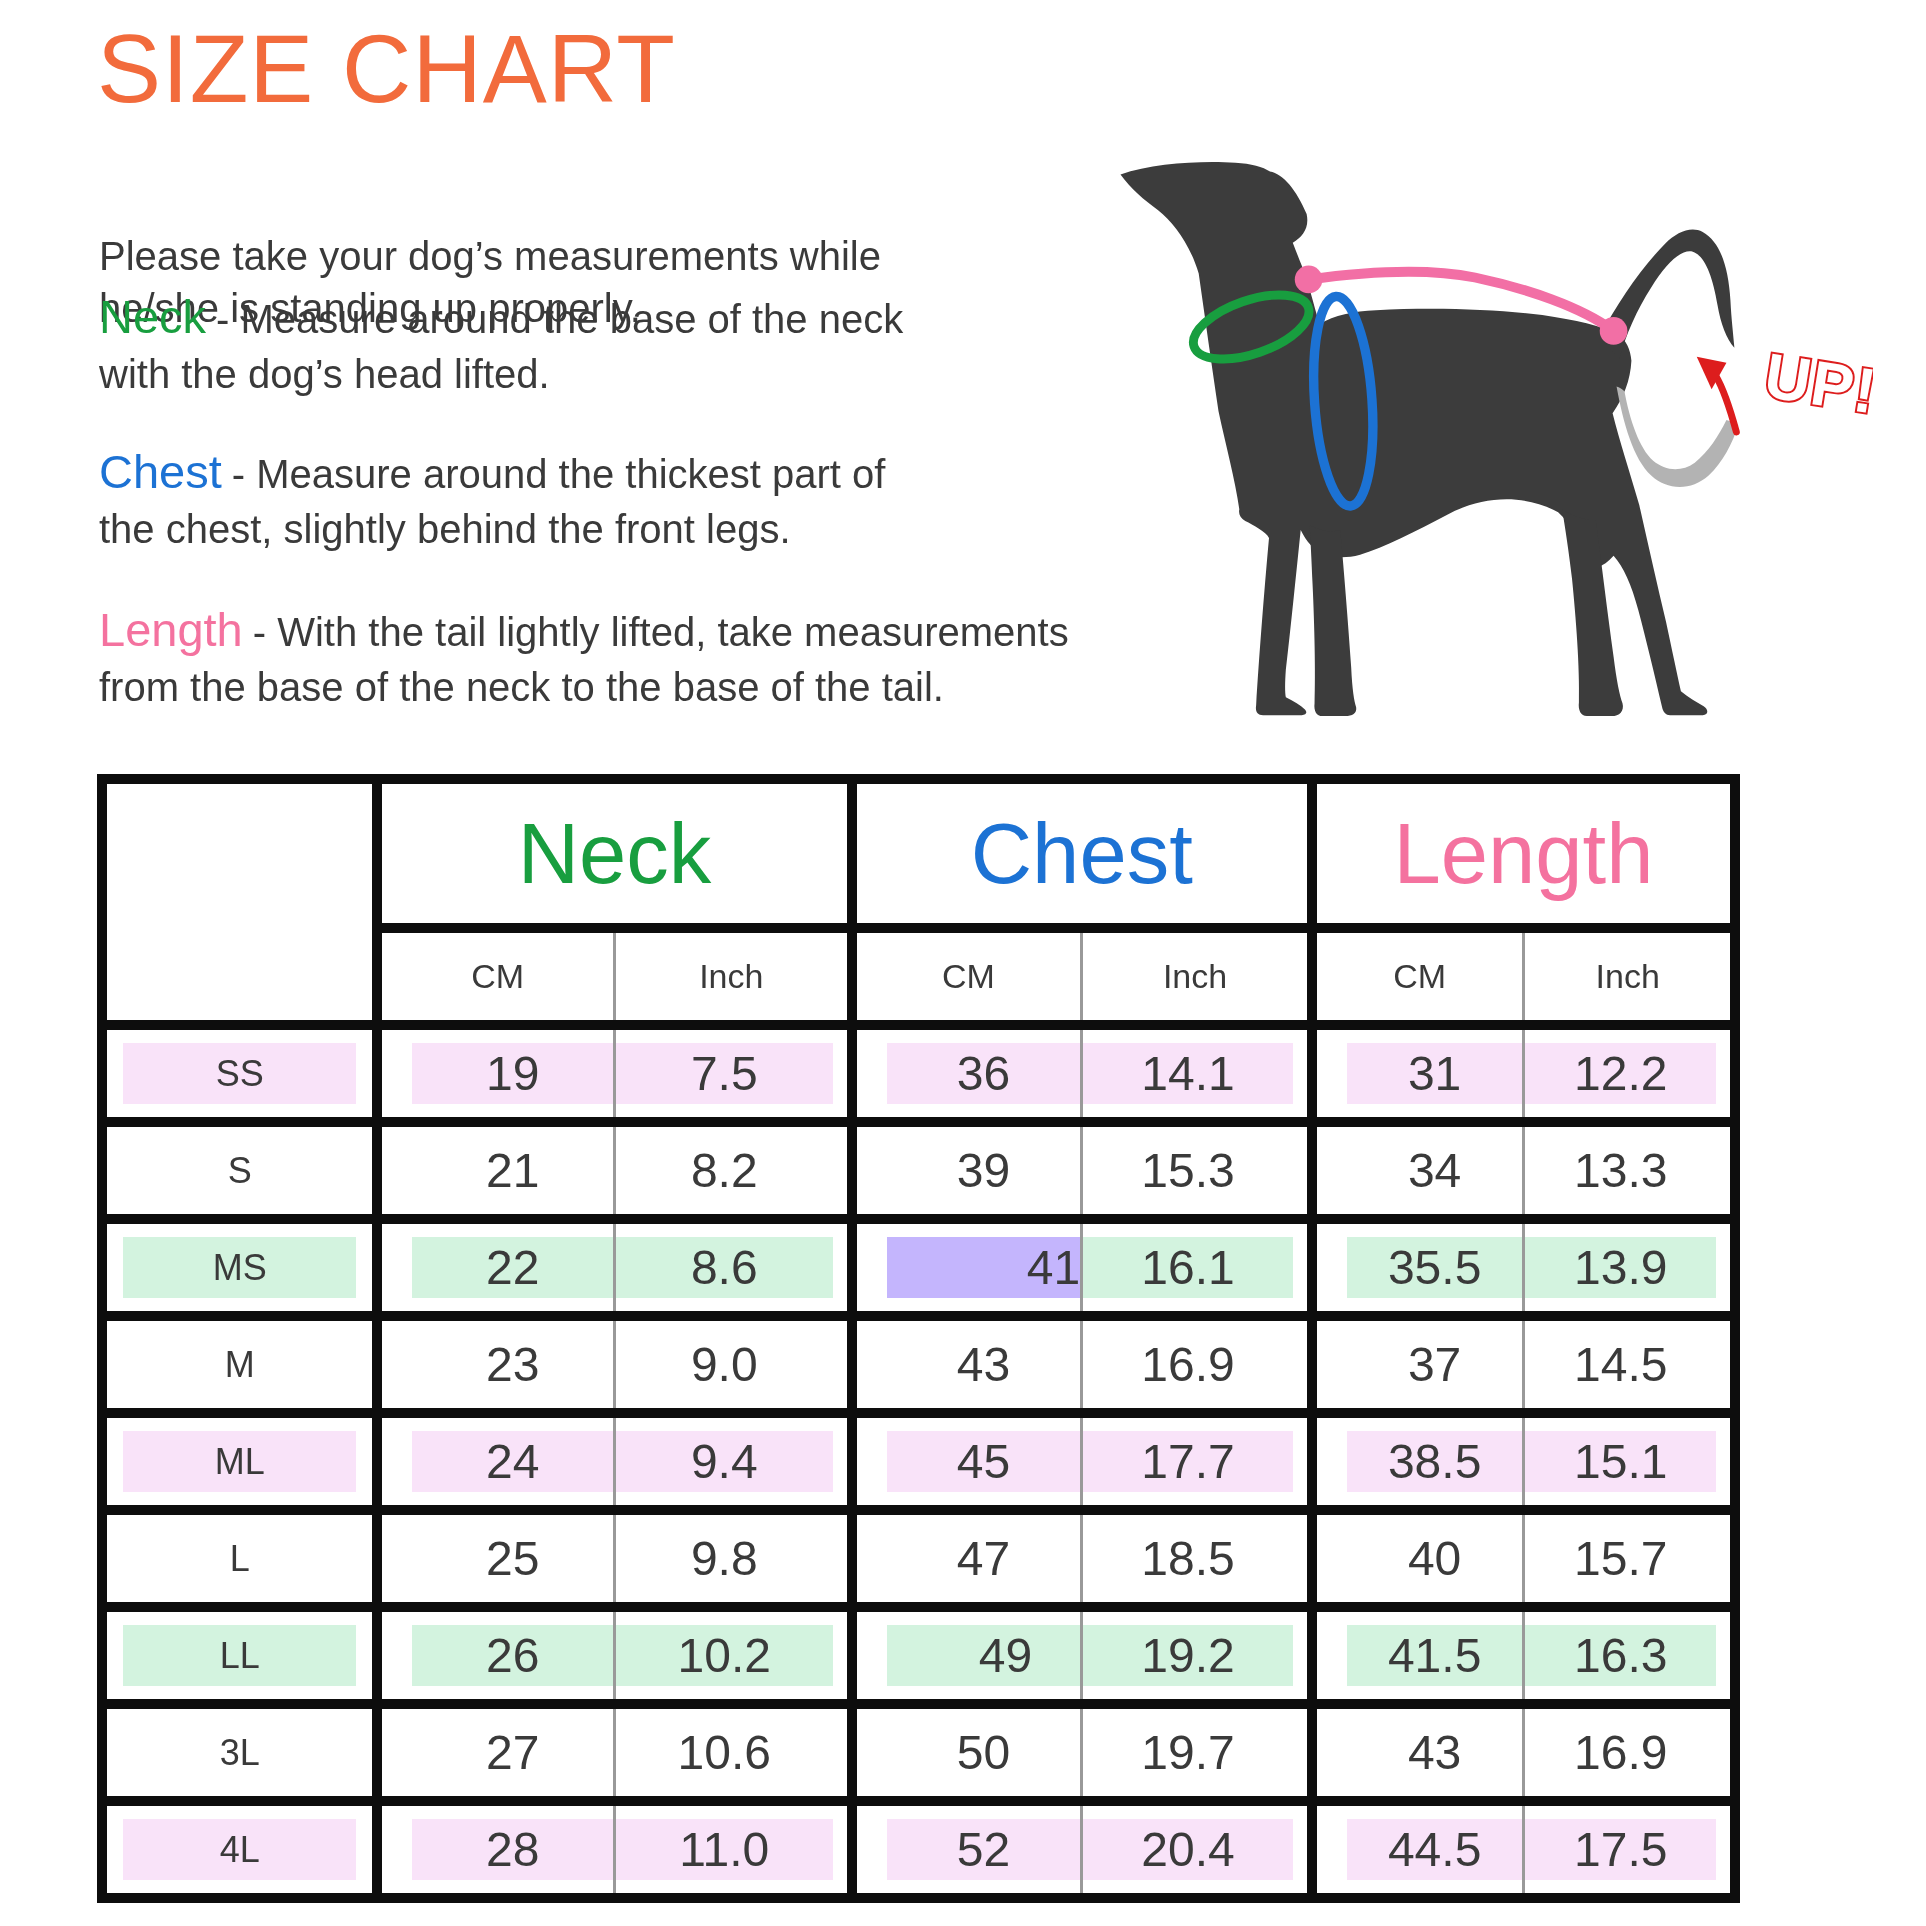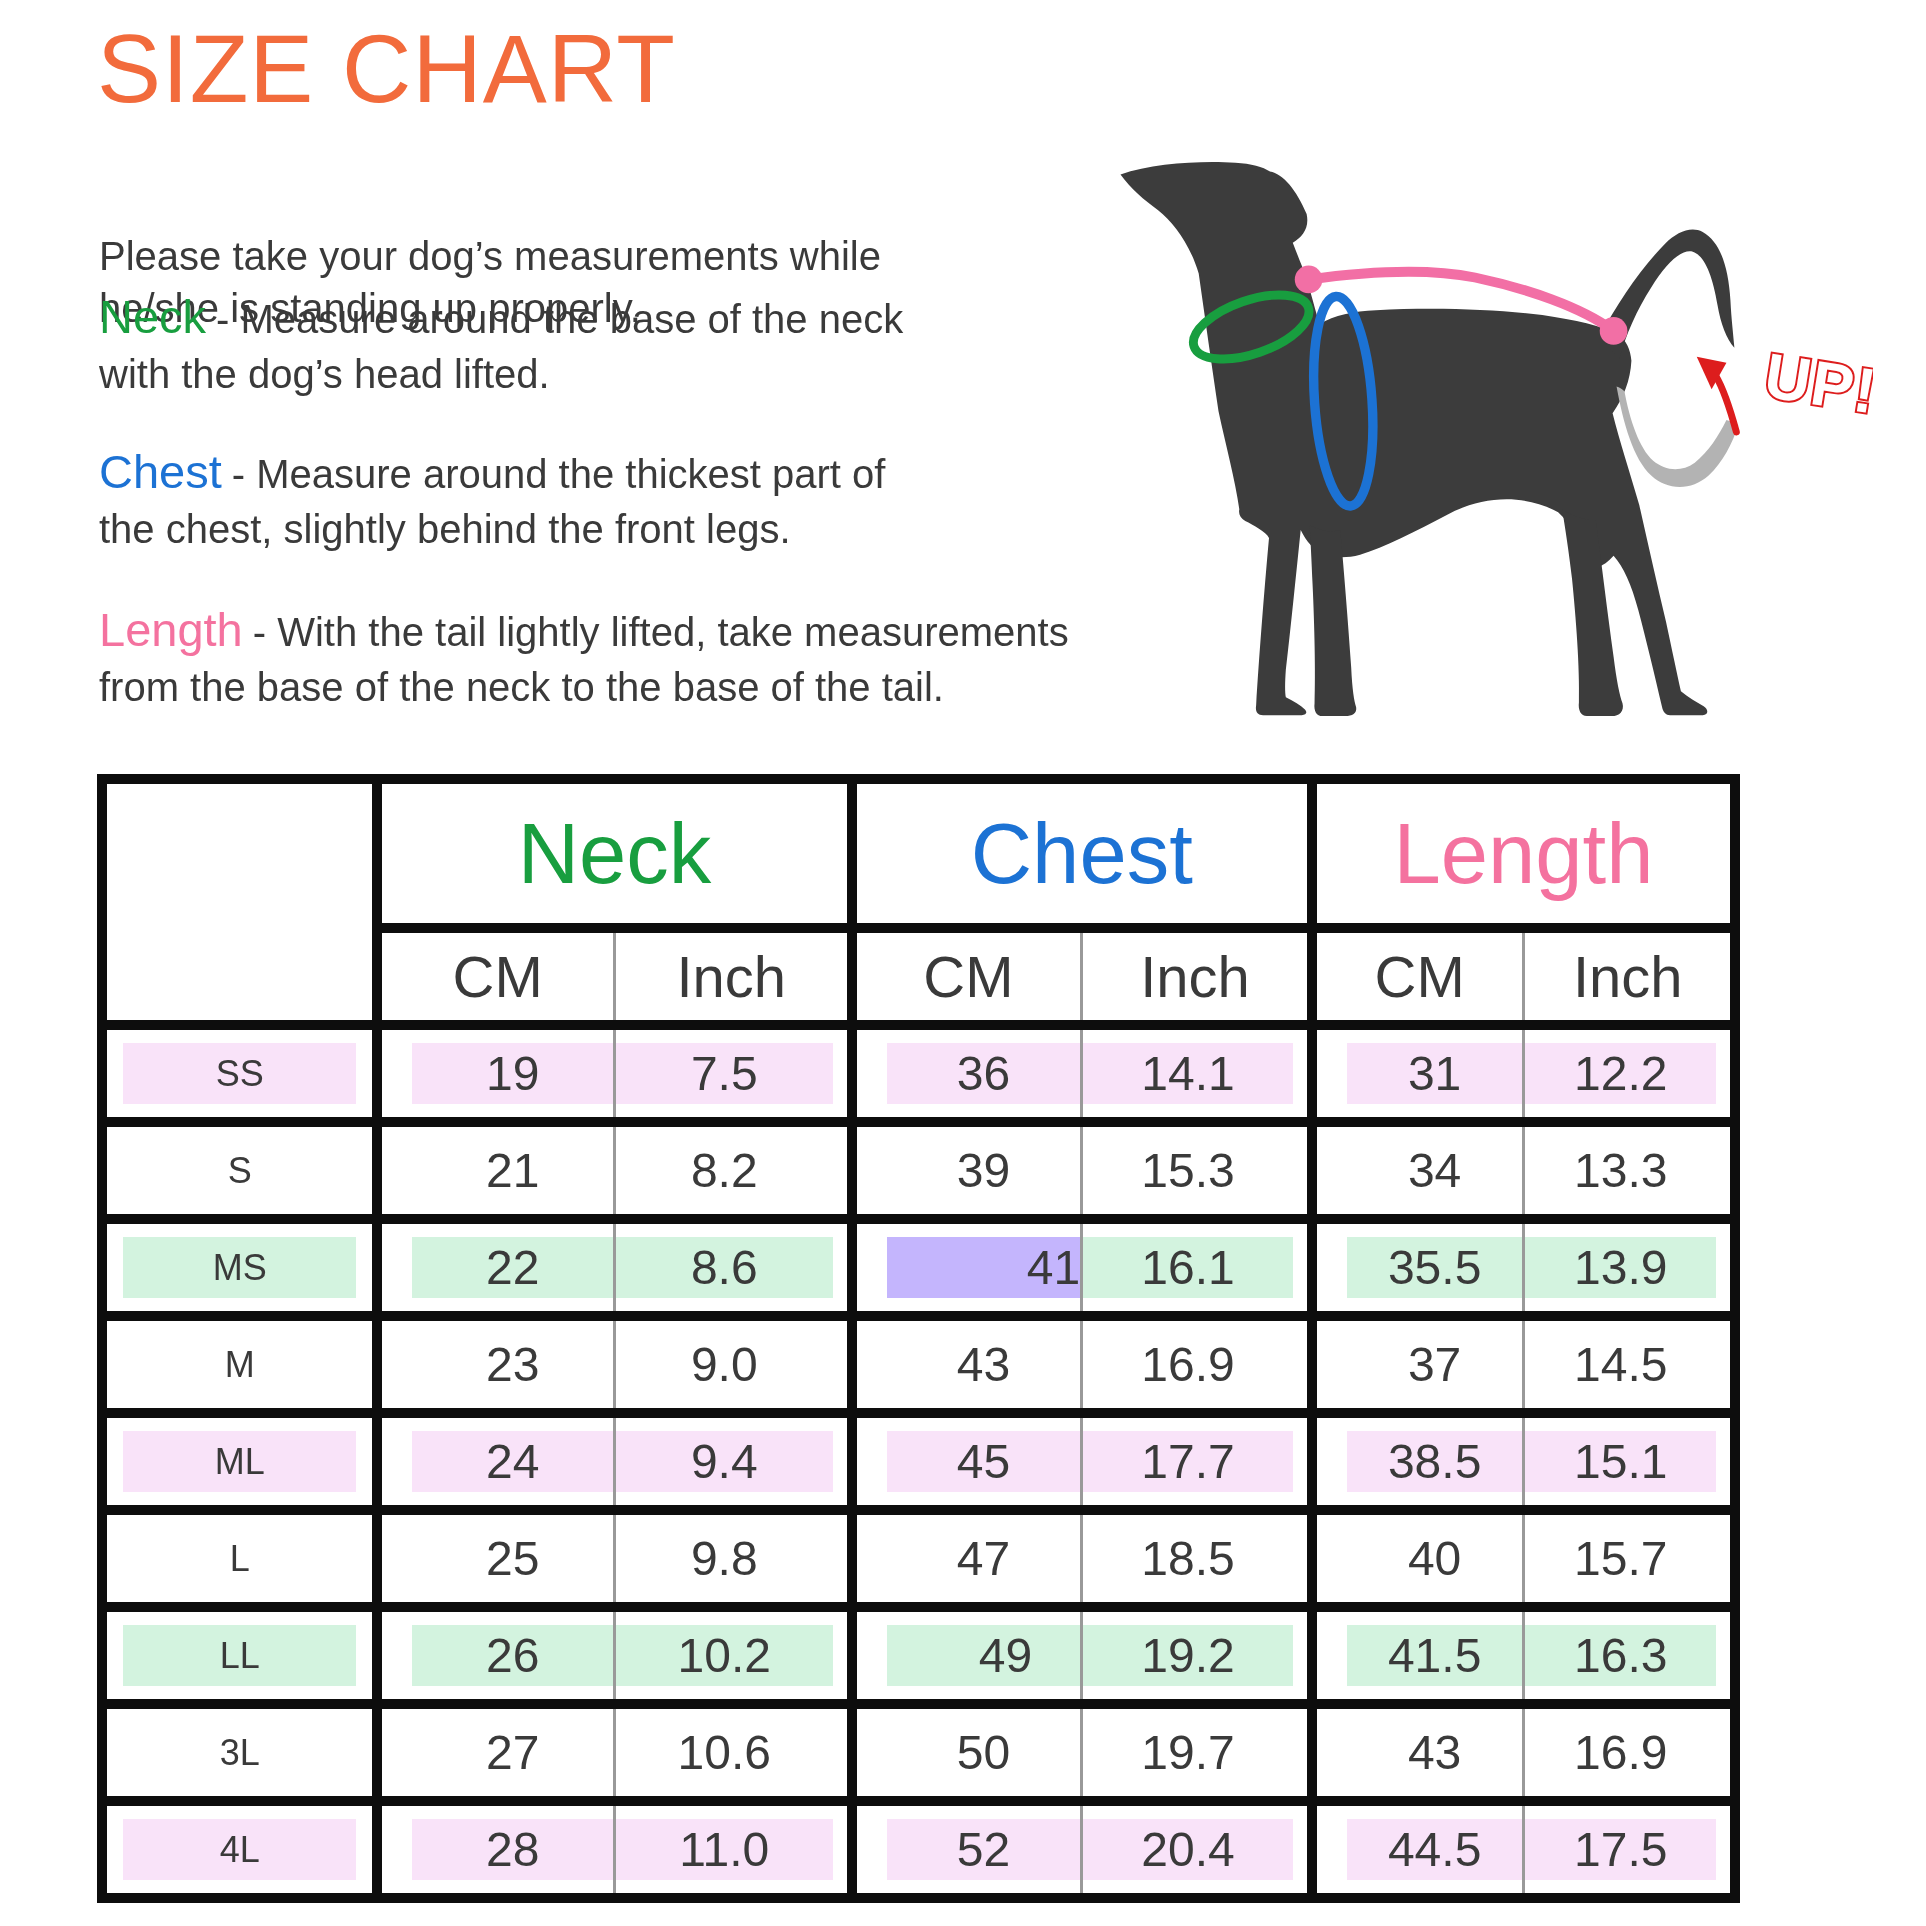--- a/index.html
+++ b/index.html
@@ -31,21 +31,21 @@
   .arrow-red-head{fill:var(--up-red);}
   .up-text{font-family:"Liberation Sans",sans-serif;font-size:64px;font-weight:bold;
     fill:#fff;stroke:var(--up-red);stroke-width:4px;paint-order:stroke fill;letter-spacing:1px;}
 
   .size-table{position:absolute;left:97px;top:774px;width:1643px;border-collapse:collapse;
     table-layout:fixed;color:var(--text-dark);}
   .size-table th,.size-table td{border:10px solid var(--table-border);padding:0;
     text-align:center;vertical-align:middle;font-weight:400;background:#fff;}
   .size-table th.group{height:139px;font-size:85px;}
   .g-neck{color:var(--neck-green);} .g-chest{color:var(--chest-blue);} .g-length{color:var(--length-pink);}
-  .size-table th.unit{height:87px;font-size:58px;color:var(--text-dark);}
+  .size-table th.unit{height:87px;font-size:34px;color:var(--text-dark);}
   .size-table tbody td{height:87px;}
   .u-cm,.cm-cell{border-right:3px solid var(--unit-divider) !important;}
   .u-inch,.inch-cell{border-left:3px solid var(--unit-divider) !important;}
   .band{height:61px;display:flex;align-items:center;justify-content:center;background:transparent;}
   .size-cell .band{margin:0 16px;}
   .cm-cell .band{margin:0 0 0 30px;}
   .inch-cell .band{margin:0 14px 0 0;}
   .size-cell .cell-text{font-size:36px;}
   .val-cell .cell-text{font-size:48px;}
 </style>

